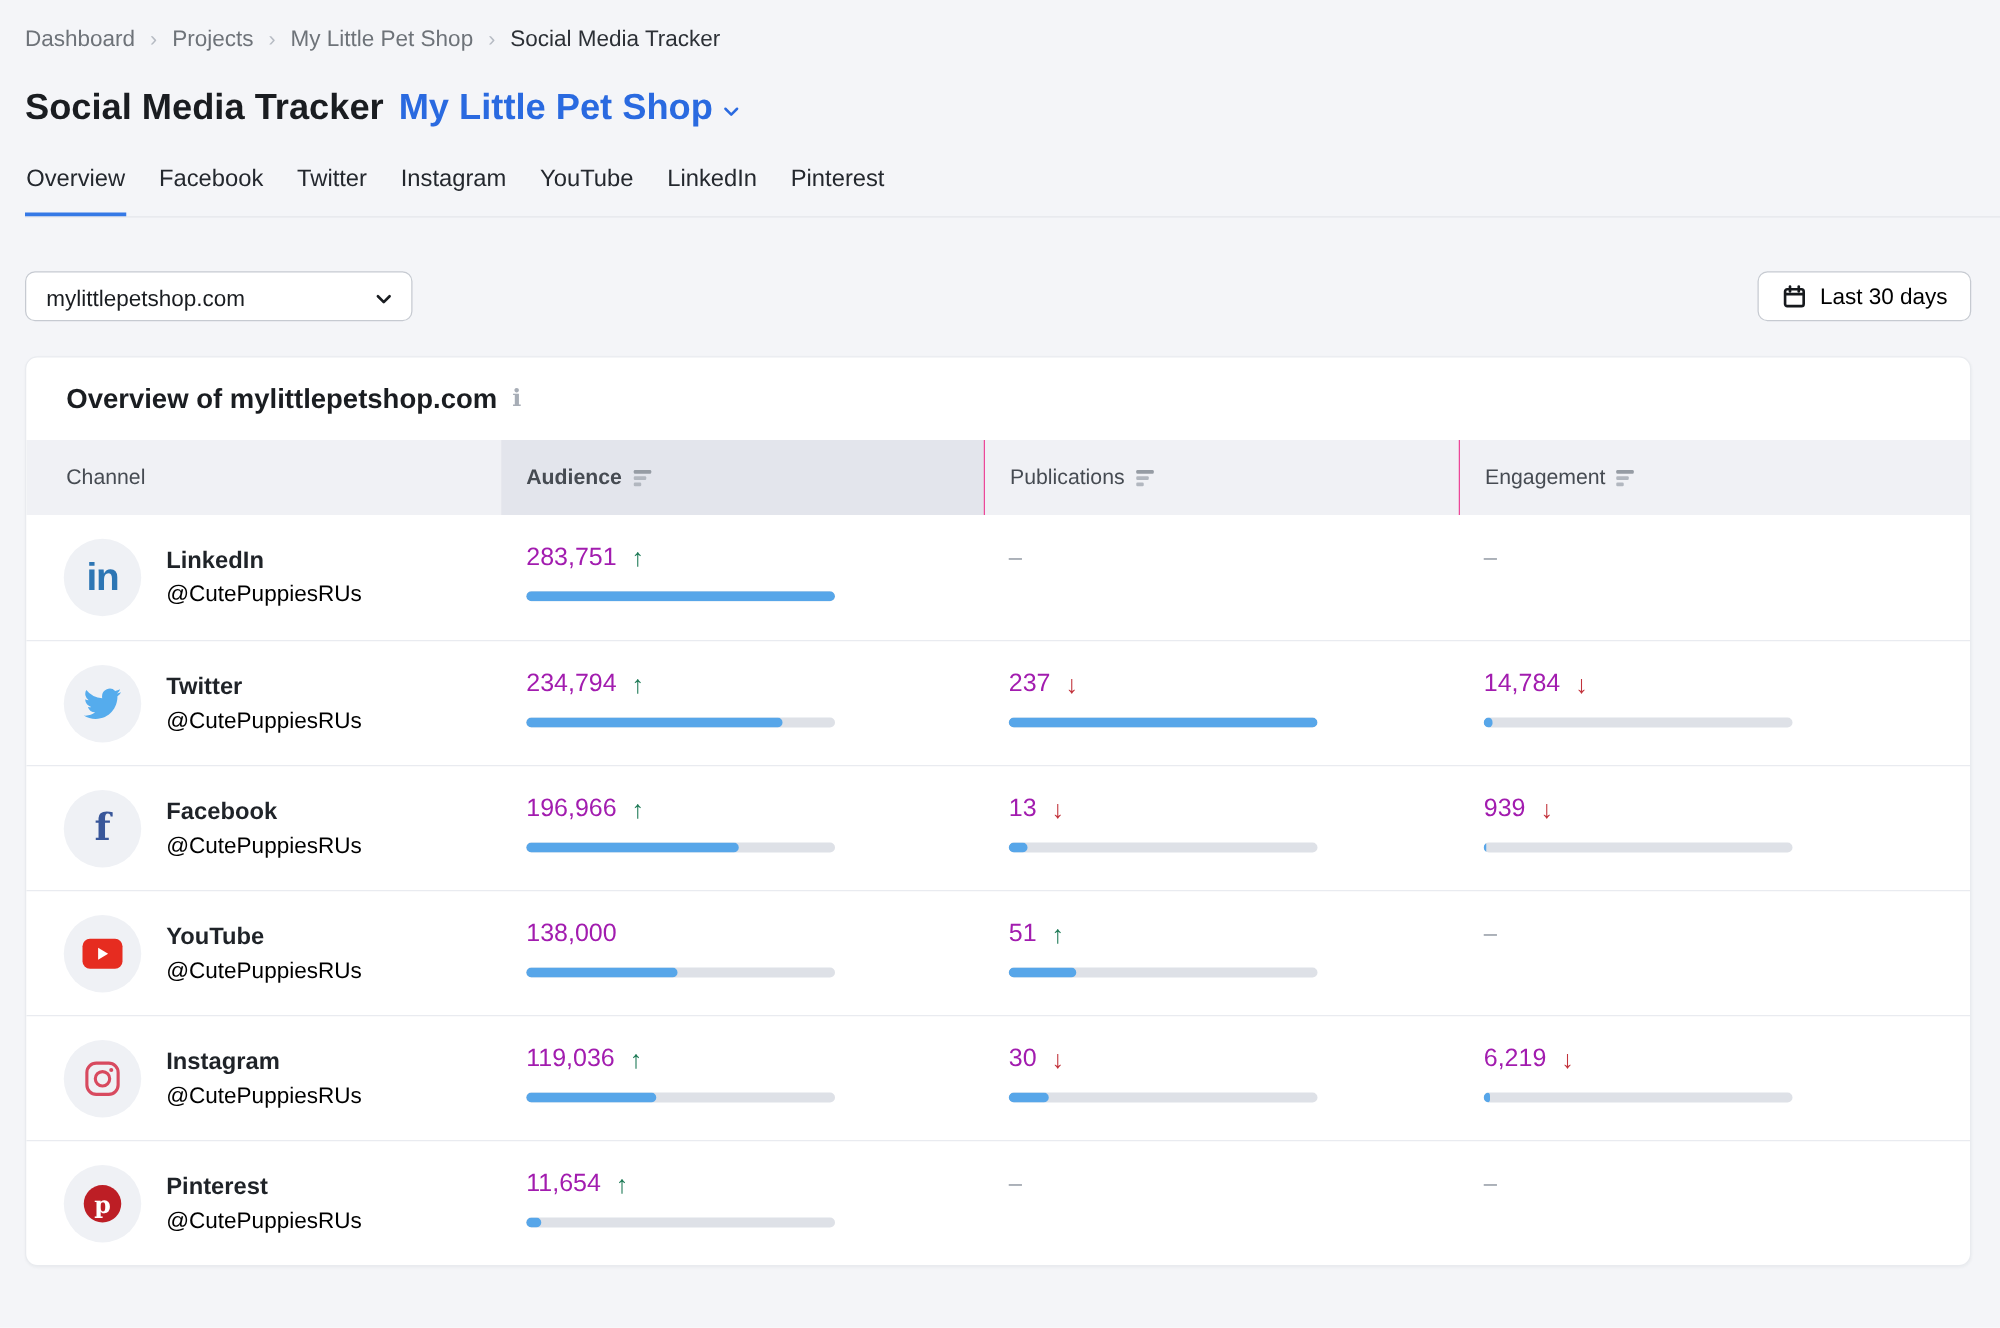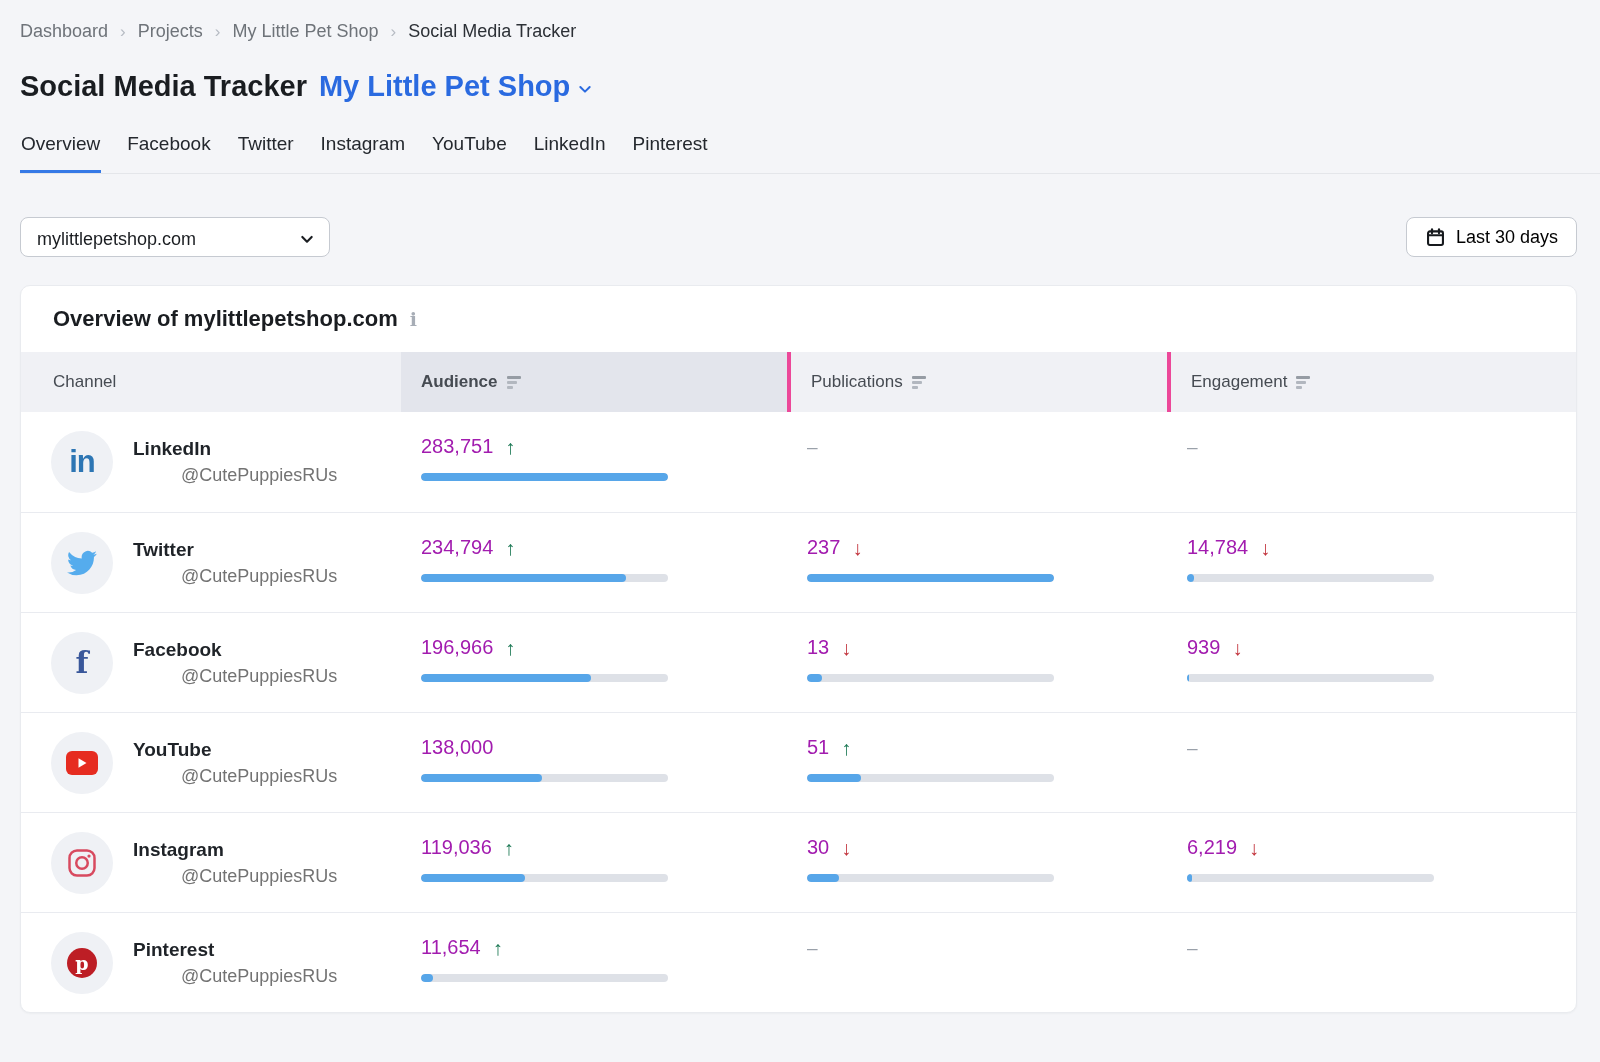--- a/index.html
+++ b/index.html
@@ -30,35 +30,35 @@
 
   
   .card { margin-top:28px; width:1557px; background:#fff; border:1px solid #e9ebef; border-radius:10px; box-shadow:0 1px 2px rgba(30,40,60,.04); overflow:hidden; }
   .card-title-row { height:66px; display:flex; align-items:center; gap:12px; padding-left:32px; }
   .card-title { font-size:22px; font-weight:bold; }
   .info-icon { font-family:"DejaVu Serif", serif; font-weight:bold; font-size:19px; color:#a7adb6; cursor:pointer; }
 
   
   .thead { display:grid; grid-template-columns:380px 386px 380px 1fr; height:60px; background:#f0f1f5; }
   .th { display:flex; align-items:center; gap:9px; font-size:17px; color:#464b52; padding-left:32px; cursor:pointer; }
-  .th.metric { padding-left:20px; border-left:4px solid #ec4899; }
+  .th.metric { padding-left:20px; border-left:1px solid #ec4899; }
   .th.sorted { background:#e3e5ec;font-weight:bold; }
   .sort-icon { display:inline-flex; flex-direction:column; gap:2px; }
   .sort-icon i { display:block; height:3px; border-radius:1px; background:#b2b7bf; }
   .sort-icon i:nth-child(1){ width:14px; background:#969ca4; }
   .sort-icon i:nth-child(2){ width:10px; }
   .sort-icon i:nth-child(3){ width:6px; }
 
   .trow { display:grid; grid-template-columns:380px 386px 380px 1fr; height:100px; border-top:1px solid #e9ebf0; }
   .trow:first-child { border-top:none; }
 
   .channel-cell { display:flex; align-items:center; gap:20px; padding-left:30px; }
   .ch-icon { width:62px; height:62px; border-radius:50%; background:#eff1f5; display:flex; align-items:center; justify-content:center; flex:0 0 62px; }
   .ch-name { font-size:19px; font-weight:bold; color:#1f2328; margin-bottom:5px; }
-  .ch-handle { font-size:18px; color:#737373;margin-left:48px; }
+  .ch-handle { font-size:18px; color:#000000; }
 
   .metric-cell { padding:21px 0 0 20px; }
   .metric-line { display:flex; align-items:center; gap:12px; height:27px; }
   .metric-value { font-size:20px; color:#a21caf; }
   .arrow { font-size:20px; font-weight:bold; line-height:1; }
   .arrow.up { color:#1e7a56; }
   .arrow.down { color:#c2333c; }
   .dash { font-size:19px; color:#9aa1aa; }
   .bar { width:247px; height:8px; border-radius:4px; background:#dee1e7; margin-top:13px; overflow:hidden; }
   .bar-fill { height:100%; border-radius:4px; background:#57a6e9; }

